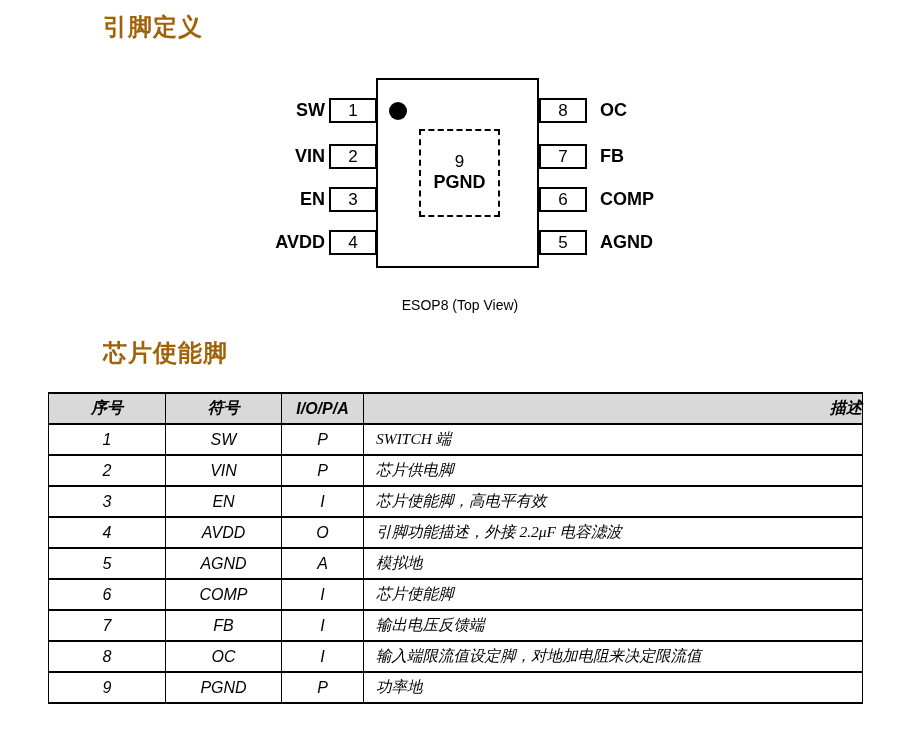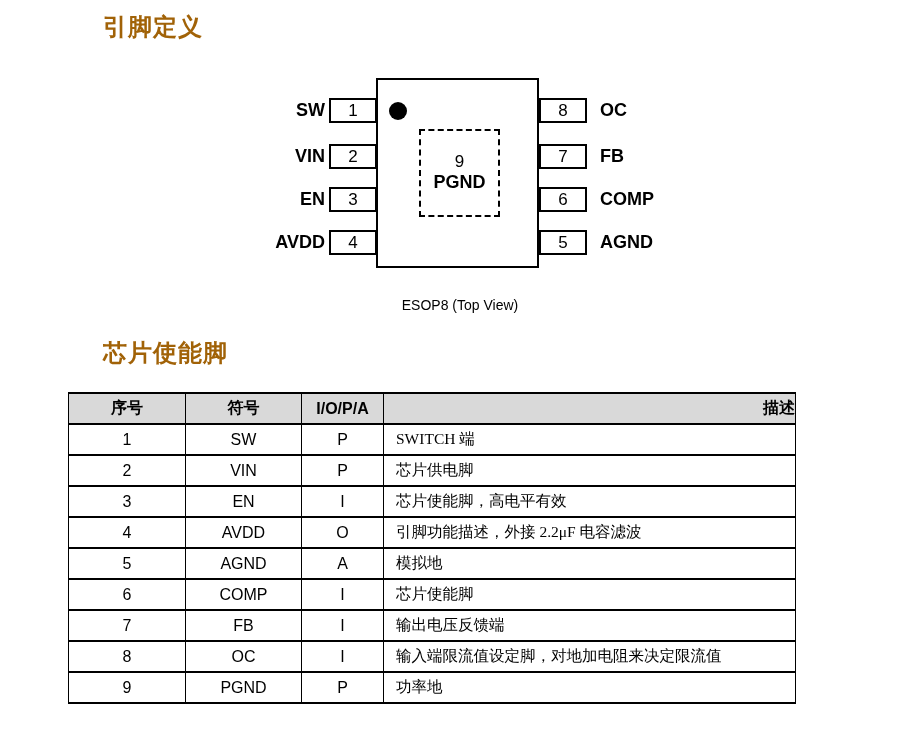--- a/index.html
+++ b/index.html
@@ -89,24 +89,25 @@
     left: 340px; top: 297px;
     width: 240px;
     text-align: center;
     font-size: 14px;
     font-weight: normal;
   }
 
   
   .pin-table {
     position: absolute;
-    left: 68px; top: 392px;
-    width: 728px;
+    left: 48px; top: 392px;
+    width: 815px;
     border-collapse: collapse;
     table-layout: fixed;
+    font-style: italic;
   }
   .pin-table th, .pin-table td {
     border: 2px solid #000;
     border-left-width: 1px;
     border-right-width: 1px;
     height: 31px;
     vertical-align: middle;
     text-align: center;
     font-size: 16px;
     background: #fff;

